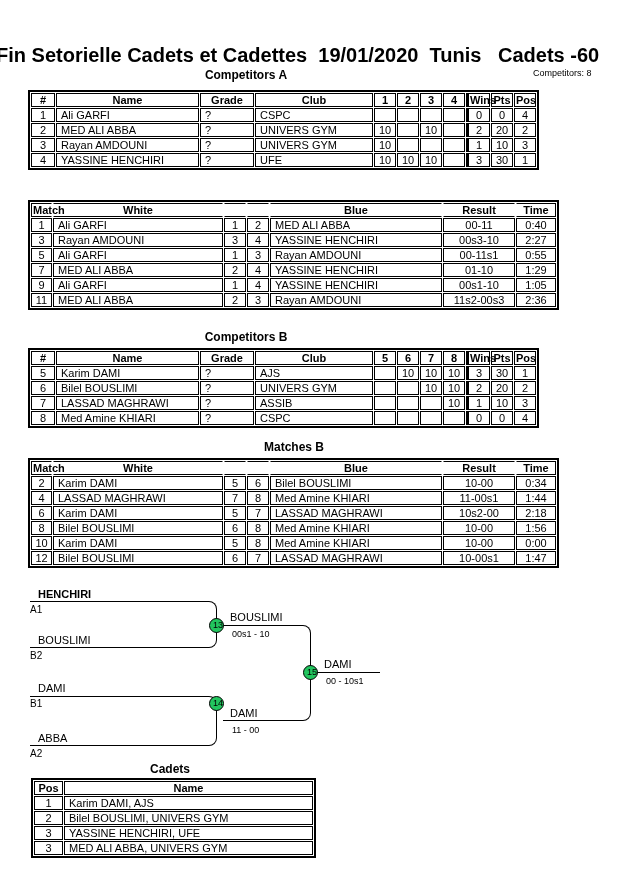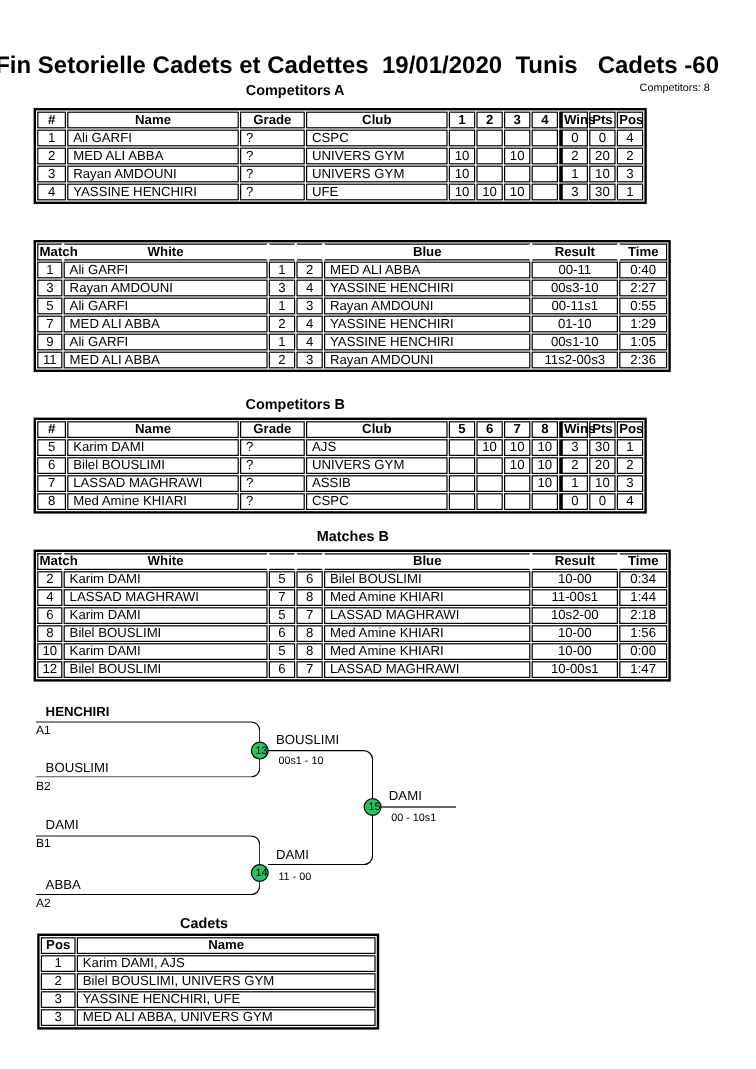--- a/index.html
+++ b/index.html
@@ -42,21 +42,21 @@
                     border-radius:0 8px 8px 0; }
   #pairA  { left:30px;  top:601px; width:186px; height:45px; }
   #pairB  { left:30px;  top:696px; width:186px; height:48px; }
   #semibox{ left:223px; top:625px; width:87px;  height:94px; }
   #finalLine { position:absolute; left:317px; top:672px; width:63px; height:0;
                border-top:1px solid #000; }
   .mcircle { position:absolute; width:13px; height:13px; border:1px solid #000;
              border-radius:50%; background:#22c55e; font-size:9px; line-height:13px;
              text-align:right; }
   #c13 { left:209px; top:618px; }
-  #c14 { left:209px; top:720px; }
+  #c14 { left:209px; top:696px; }
   #c15 { left:303px; top:665px; }
   .bk-name  { position:absolute; font-size:11px; white-space:nowrap; }
   .bk-seed  { position:absolute; font-size:10px; white-space:nowrap; }
   .bk-score { position:absolute; font-size:9px;  white-space:nowrap; }
 </style>
 </head>
 <body>
 
 <div class="page">
 

